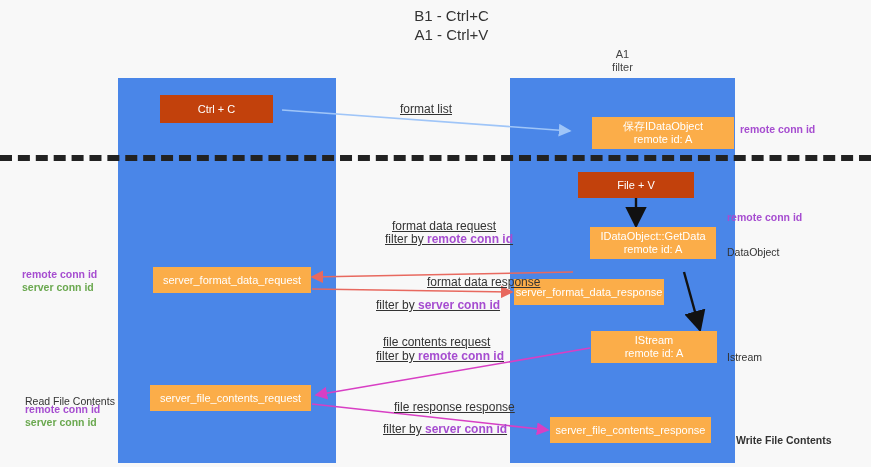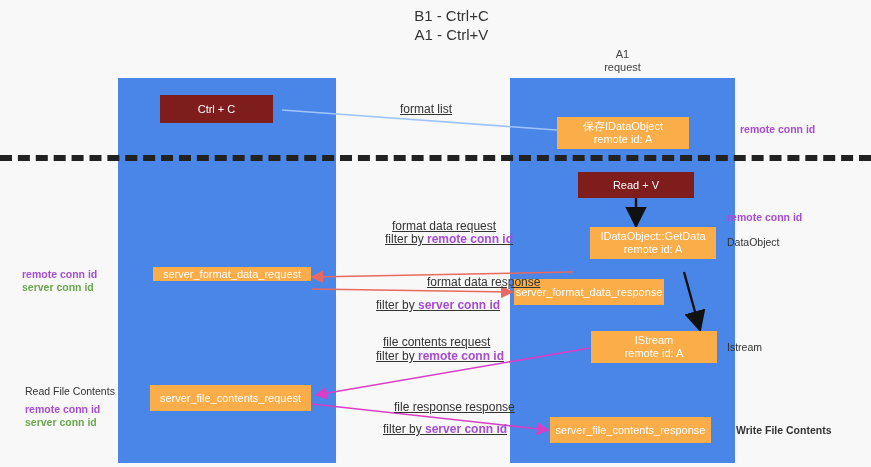--- a/index.html
+++ b/index.html
@@ -2,44 +2,44 @@
 <html><head>
 <meta charset="utf-8">
 <style>
   html,body{margin:0;padding:0;}
   body{width:871px;height:467px;background:#f8f8f8;font-family:"Liberation Sans",sans-serif;position:relative;overflow:hidden;}
   #stage{position:absolute;left:0;top:0;width:871px;height:467px;}
   .lane{position:absolute;background:#4a86e8;}
   .lane-head{position:absolute;text-align:center;font-size:11px;color:#444;line-height:13px;}
   .title{position:absolute;left:16px;top:6px;width:871px;text-align:center;font-size:15px;color:#333;line-height:19px;}
   .box{position:absolute;box-sizing:border-box;display:flex;flex-direction:column;align-items:center;justify-content:center;color:#fff;font-size:11px;line-height:13px;text-align:center;}
-  .box.green{background:#7f1d1d;}
+  .box.green{background:#c2410c;}
   .box.orange{background:#fbad49;}
   .note{position:absolute;font-size:10.5px;line-height:13px;}
-  .note.dark{color:#333;}
+  .note.dark{color:#333;margin-top:10px;}
   .note.purple{color:#a64dd0;font-weight:bold;}
   .note.green{color:#6aa84f;font-weight:bold;}
   .lbl{position:absolute;font-size:12px;color:#333;line-height:12px;white-space:nowrap;text-decoration:underline;}
   .lbl .p{color:#a64dd0;font-weight:bold;}
   svg{position:absolute;left:0;top:0;width:871px;height:467px;overflow:visible;}
   .dashed{position:absolute;left:0;top:155px;width:871px;height:0;border-top:6px dashed #222;}
 </style>
 </head>
 <body>
 
 <div id="stage">
 
   <div class="title">
     <div>B1 - Ctrl+C</div>
     <div>A1 - Ctrl+V</div>
   </div>
 
   <div class="lane-head" style="left:510px;top:48px;width:225px;text-align:center;">
     <div>A1</div>
-    <div>request</div>
+    <div>filter</div>
   </div>
 
   <div class="lane" style="left:118px;top:78px;width:218px;height:385px;"></div>
   <div class="lane" style="left:510px;top:78px;width:225px;height:385px;"></div>
 
   <svg>
     <defs>
       <marker id="ab" markerWidth="8" markerHeight="8" refX="7" refY="4" orient="auto">
         <path d="M0,0 L8,4 L0,8 z" fill="#9fc5f8"></path>
       </marker>
@@ -68,35 +68,35 @@
 
     <line x1="312" y1="404" x2="548" y2="430" stroke="#d83fc4" stroke-width="1.6" marker-end="url(#am)"></line>
   </svg>
 
   <div class="dashed"></div>
 
   <div class="box green" style="left:160px;top:95px;width:113px;height:28px;">
     <div>Ctrl + C</div>
   </div>
 
-  <div class="box orange" style="left:557px;top:117px;width:132px;height:32px;">
+  <div class="box orange" style="left:592px;top:117px;width:142px;height:32px;">
     <div>保存IDataObject</div>
     <div>remote id: A</div>
   </div>
 
   <div class="box green" style="left:578px;top:172px;width:116px;height:26px;">
-    <div>Read + V</div>
+    <div>File + V</div>
   </div>
 
   <div class="box orange" style="left:573px;top:227px;width:126px;height:32px;margin-left:17px;">
     <div>IDataObject::GetData</div>
     <div>remote id: A</div>
   </div>
 
-  <div class="box orange" style="left:153px;top:267px;width:158px;height:14px;">
+  <div class="box orange" style="left:153px;top:267px;width:158px;height:26px;">
     <div>server_format_data_request</div>
   </div>
 
   <div class="box orange" style="left:514px;top:279px;width:150px;height:26px;">
     <div>server_format_data_response</div>
   </div>
 
   <div class="box orange" style="left:591px;top:331px;width:126px;height:32px;">
     <div>IStream</div>
     <div>remote id: A</div>

